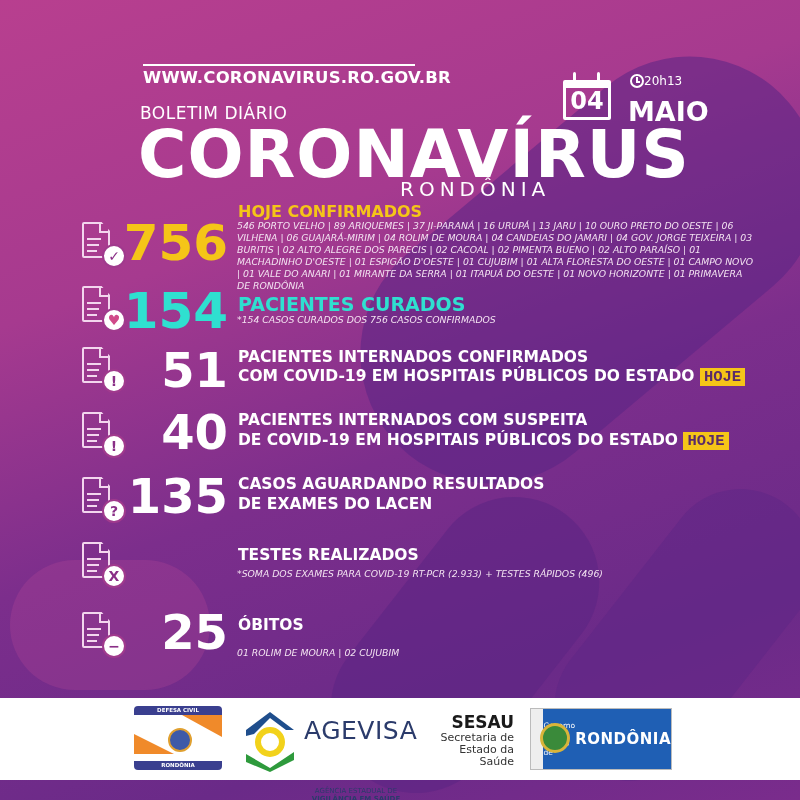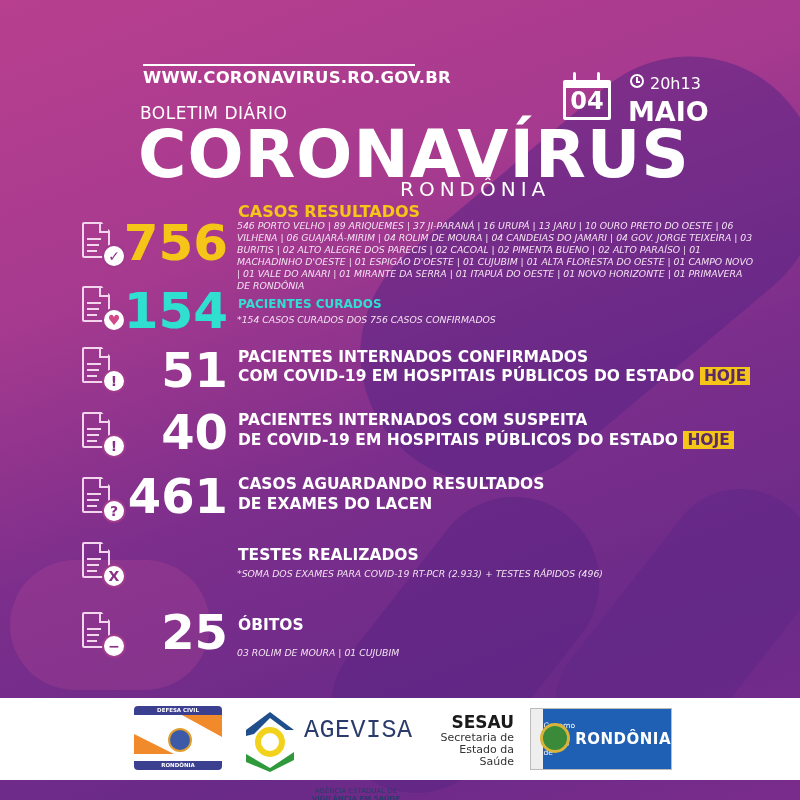--- a/index.html
+++ b/index.html
@@ -14,45 +14,45 @@
   .abs{position:absolute;}
   .url-line{left:143px;top:64px;width:272px;height:2px;background:#fff;}
   .url{left:143px;top:68px;color:#fff;font-weight:bold;font-size:16.5px;letter-spacing:.2px;}
   .boletim{left:140px;top:103px;color:#fff;font-size:17px;letter-spacing:.5px;}
   .title{left:138px;top:115px;color:#fff;font-weight:bold;font-size:66px;letter-spacing:1px;line-height:80px;}
   .subtitle{left:400px;top:177px;color:#fff;font-size:20px;letter-spacing:5px;}
   .cal{left:563px;top:72px;width:54px;height:48px;}
   .cal-box{position:absolute;left:0;top:8px;width:48px;height:40px;border:3px solid #fff;border-top-width:8px;border-radius:2px;box-sizing:border-box;}
   .cal-ring{position:absolute;top:0;width:3px;height:12px;background:#fff;border-radius:2px;}
   .cal-day{position:absolute;left:0;top:14px;width:48px;text-align:center;color:#fff;font-weight:bold;font-size:24px;line-height:30px;}
-  .time{left:630px;top:74px;color:#fff;font-size:16px;display:flex;gap:6px;}
+  .time{left:630px;top:74px;color:#fff;font-size:12px;display:flex;}
   .clock{width:14px;height:14px;border:2px solid #fff;border-radius:50%;position:relative;box-sizing:border-box;}
   .clock:before{content:"";position:absolute;left:4px;top:1px;width:2px;height:5px;background:#fff;}
   .clock:after{content:"";position:absolute;left:4px;top:5px;width:4px;height:2px;background:#fff;}
   .month{left:628px;top:96px;color:#fff;font-weight:bold;font-size:27px;}
   .row-icon{position:absolute;left:82px;width:44px;height:46px;}
   .doc{position:absolute;left:0;top:0;width:28px;height:36px;border:2px solid #f3d6ee;border-radius:2px;box-sizing:border-box;
        clip-path:polygon(0 0,70% 0,100% 25%,100% 100%,0 100%);}
   .doc-fold{position:absolute;left:17px;top:0;width:11px;height:11px;border-left:2px solid #f3d6ee;border-bottom:2px solid #f3d6ee;box-sizing:border-box;}
   .doc-line{position:absolute;left:5px;height:2px;background:#f3d6ee;}
   .badge{position:absolute;left:20px;top:22px;width:24px;height:24px;border-radius:50%;background:#fff;border:2px solid #a03a8d;box-sizing:border-box;
     color:#8a2f87;font-weight:bold;font-size:14px;text-align:center;line-height:20px;}
   .num{position:absolute;right:572px;font-weight:bold;color:#fff;text-align:right;white-space:nowrap;}
   .label{position:absolute;left:238px;color:#fff;font-weight:bold;font-size:15.5px;line-height:20px;white-space:nowrap;}
   .note{position:absolute;left:237px;color:#f3e2f1;font-style:italic;font-size:9.3px;line-height:12px;}
-  .hoje{background:#f5c518;color:#5a2a6a;padding:0 4px;font-weight:bold;}
+  .hoje{background:#f5c518;color:#5a2a6a;padding:0 4px;font-weight:bold;font-family:Liberation Mono, monospace;}
   .footer{position:absolute;left:0;top:698px;width:800px;height:82px;background:#fff;}
   .dc{position:absolute;left:134px;top:706px;width:88px;height:64px;border-radius:4px;overflow:hidden;background:#fff;}
   .dc-top,.dc-bot{position:absolute;left:0;width:88px;height:9px;background:#3a3f8f;color:#fff;font-size:5.5px;font-weight:bold;text-align:center;line-height:9px;}
   .dc-top{top:0;} .dc-bot{bottom:0;}
   .dc-tri1{position:absolute;left:0;top:28px;width:0;height:0;border-left:40px solid #f08a2a;border-top:20px solid transparent;border-bottom:0 solid transparent;}
   .dc-tri2{position:absolute;right:0;top:9px;width:0;height:0;border-right:40px solid #f08a2a;border-bottom:22px solid transparent;}
   .dc-seal{position:absolute;left:34px;top:22px;width:20px;height:20px;border-radius:50%;background:#3d5aa8;border:2px solid #e0a030;}
   .ag-logo{position:absolute;left:240px;top:708px;width:60px;height:64px;}
-  .ag-name{position:absolute;left:304px;top:716px;color:#2b3b6b;font-size:25px;letter-spacing:.5px;font-family:Liberation Mono, monospace;}
+  .ag-name{position:absolute;left:304px;top:716px;color:#2b3b6b;font-size:25px;letter-spacing:.5px;}
   .ag-sub{position:absolute;left:310px;top:740px;color:#2b3b6b;font-size:7px;line-height:8px;text-align:center;width:92px;margin-top:47px;}
   .sesau{position:absolute;left:418px;top:712px;width:96px;text-align:right;}
   .sesau-t{color:#1a1a1a;font-weight:bold;font-size:17px;}
   .sesau-s{color:#333;font-size:11px;line-height:12px;}
   .ro{position:absolute;left:530px;top:708px;width:140px;height:60px;display:flex;border:1px solid #bbb;}
   .ro-seal{width:48px;height:60px;background:#eee;position:relative;}
   .ro-seal-inner{position:absolute;left:9px;top:14px;width:30px;height:30px;border-radius:50%;background:#3a8a3a;border:3px solid #d9b43a;box-sizing:border-box;}
   .ro-blue{flex:1;background:#1f5fb4;color:#fff;display:flex;justify-content:center;align-items:center;}
   .ro-g{font-size:7.5px;}
   .ro-n{font-size:15px;font-weight:bold;letter-spacing:.5px;}
@@ -86,33 +86,33 @@
 
   <div class="row-icon" style="top:222px">
     <div class="doc"></div>
       <div class="doc-fold"></div>
     <div class="doc-line" style="top:16px;width:14px"></div>
       <div class="doc-line" style="top:22px;width:12px"></div>
       <div class="doc-line" style="top:28px;width:10px"></div>
     <div class="badge">✓</div>
   </div>
   <div class="num" style="top:214px;font-size:50px;color:#f5c518">756</div>
-  <div class="label" style="top:202px;color:#f5c518;font-size:16px">CASOS RESULTADOS</div>
+  <div class="label" style="top:202px;color:#f5c518;font-size:16px">HOJE CONFIRMADOS</div>
   <div class="note" style="top:220px;width:520px;white-space:normal">546 PORTO VELHO | 89 ARIQUEMES | 37 JI-PARANÁ | 16 URUPÁ | 13 JARU | 10 OURO PRETO DO OESTE | 06 VILHENA | 06 GUAJARÁ-MIRIM | 04 ROLIM DE MOURA | 04 CANDEIAS DO JAMARI | 04 GOV. JORGE TEIXEIRA | 03 BURITIS | 02 ALTO ALEGRE DOS PARECIS | 02 CACOAL | 02 PIMENTA BUENO | 02 ALTO PARAÍSO | 01 MACHADINHO D'OESTE | 01 ESPIGÃO D'OESTE | 01 CUJUBIM | 01 ALTA FLORESTA DO OESTE | 01 CAMPO NOVO | 01 VALE DO ANARI | 01 MIRANTE DA SERRA | 01 ITAPUÃ DO OESTE | 01 NOVO HORIZONTE | 01 PRIMAVERA DE RONDÔNIA</div>
 
   <div class="row-icon" style="top:286px">
     <div class="doc"></div>
       <div class="doc-fold"></div>
     <div class="doc-line" style="top:16px;width:14px"></div>
       <div class="doc-line" style="top:22px;width:12px"></div>
       <div class="doc-line" style="top:28px;width:10px"></div>
     <div class="badge" style="color:#d04a8a">♥</div>
   </div>
   <div class="num" style="top:282px;font-size:50px;color:#2fe0d0">154</div>
-  <div class="label" style="top:294px;color:#2fe0d0;font-size:12px">PACIENTES CURADOS</div>
+  <div class="label" style="top:294px;color:#2fe0d0;font-size:19px">PACIENTES CURADOS</div>
   <div class="note" style="top:314px">*154 CASOS CURADOS DOS 756 CASOS CONFIRMADOS</div>
 
   <div class="row-icon" style="top:347px">
     <div class="doc"></div>
       <div class="doc-fold"></div>
     <div class="doc-line" style="top:16px;width:14px"></div>
       <div class="doc-line" style="top:22px;width:12px"></div>
       <div class="doc-line" style="top:28px;width:10px"></div>
     <div class="badge">!</div>
   </div>
@@ -137,21 +137,21 @@
   </div>
 
   <div class="row-icon" style="top:477px">
     <div class="doc"></div>
       <div class="doc-fold"></div>
     <div class="doc-line" style="top:16px;width:14px"></div>
       <div class="doc-line" style="top:22px;width:12px"></div>
       <div class="doc-line" style="top:28px;width:10px"></div>
     <div class="badge">?</div>
   </div>
-  <div class="num" style="top:468px;font-size:48px">461</div>
+  <div class="num" style="top:468px;font-size:48px">135</div>
   <div class="label" style="top:474px">CASOS AGUARDANDO RESULTADOS</div>
   <div class="label" style="top:494px">DE EXAMES DO LACEN</div>
 
   <div class="row-icon" style="top:542px">
     <div class="doc"></div>
       <div class="doc-fold"></div>
     <div class="doc-line" style="top:16px;width:14px"></div>
       <div class="doc-line" style="top:22px;width:12px"></div>
       <div class="doc-line" style="top:28px;width:10px"></div>
     <div class="badge">X</div>
@@ -162,21 +162,21 @@
   <div class="row-icon" style="top:612px">
     <div class="doc"></div>
       <div class="doc-fold"></div>
     <div class="doc-line" style="top:16px;width:14px"></div>
       <div class="doc-line" style="top:22px;width:12px"></div>
       <div class="doc-line" style="top:28px;width:10px"></div>
     <div class="badge">−</div>
   </div>
   <div class="num" style="top:604px;font-size:48px">25</div>
   <div class="label" style="top:615px">ÓBITOS</div>
-  <div class="note" style="top:647px">03 ROLIM DE MOURA | 01 CUJUBIM</div>
+  <div class="note" style="top:647px">01 ROLIM DE MOURA | 02 CUJUBIM</div>
 
   <div class="footer"></div>
 
   <div class="dc">
     <div class="dc-top">DEFESA CIVIL</div>
     <div class="dc-tri2"></div>
     <div class="dc-tri1"></div>
     <div class="dc-seal"></div>
     <div class="dc-bot">RONDÔNIA</div>
   </div>

